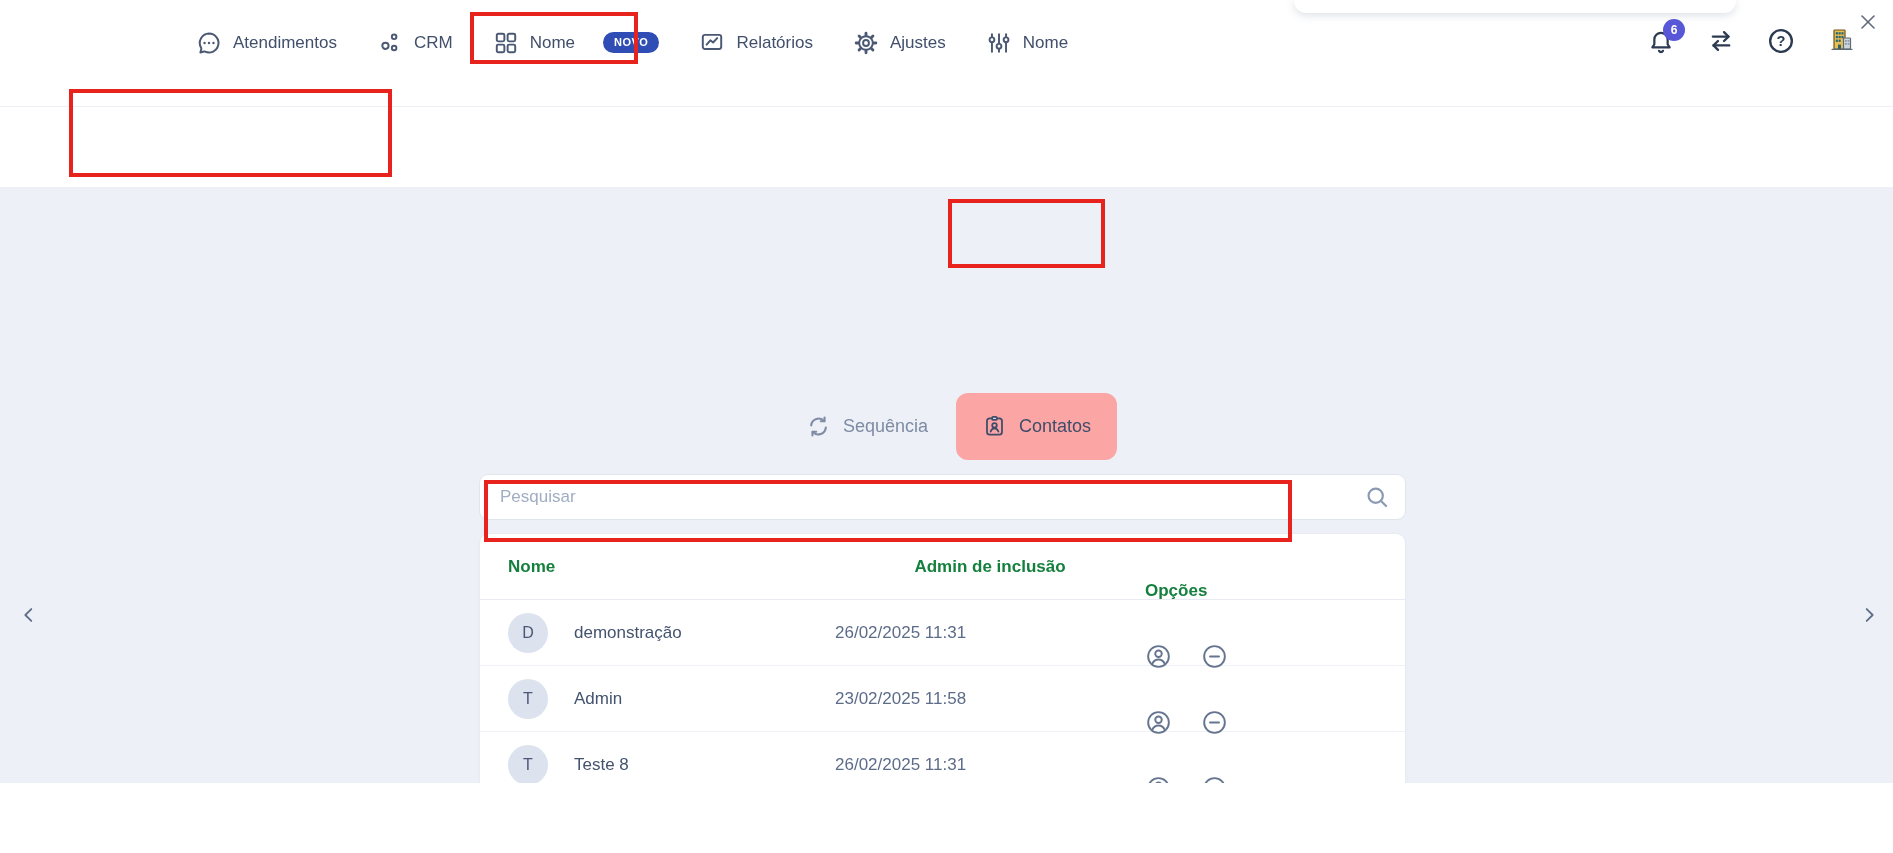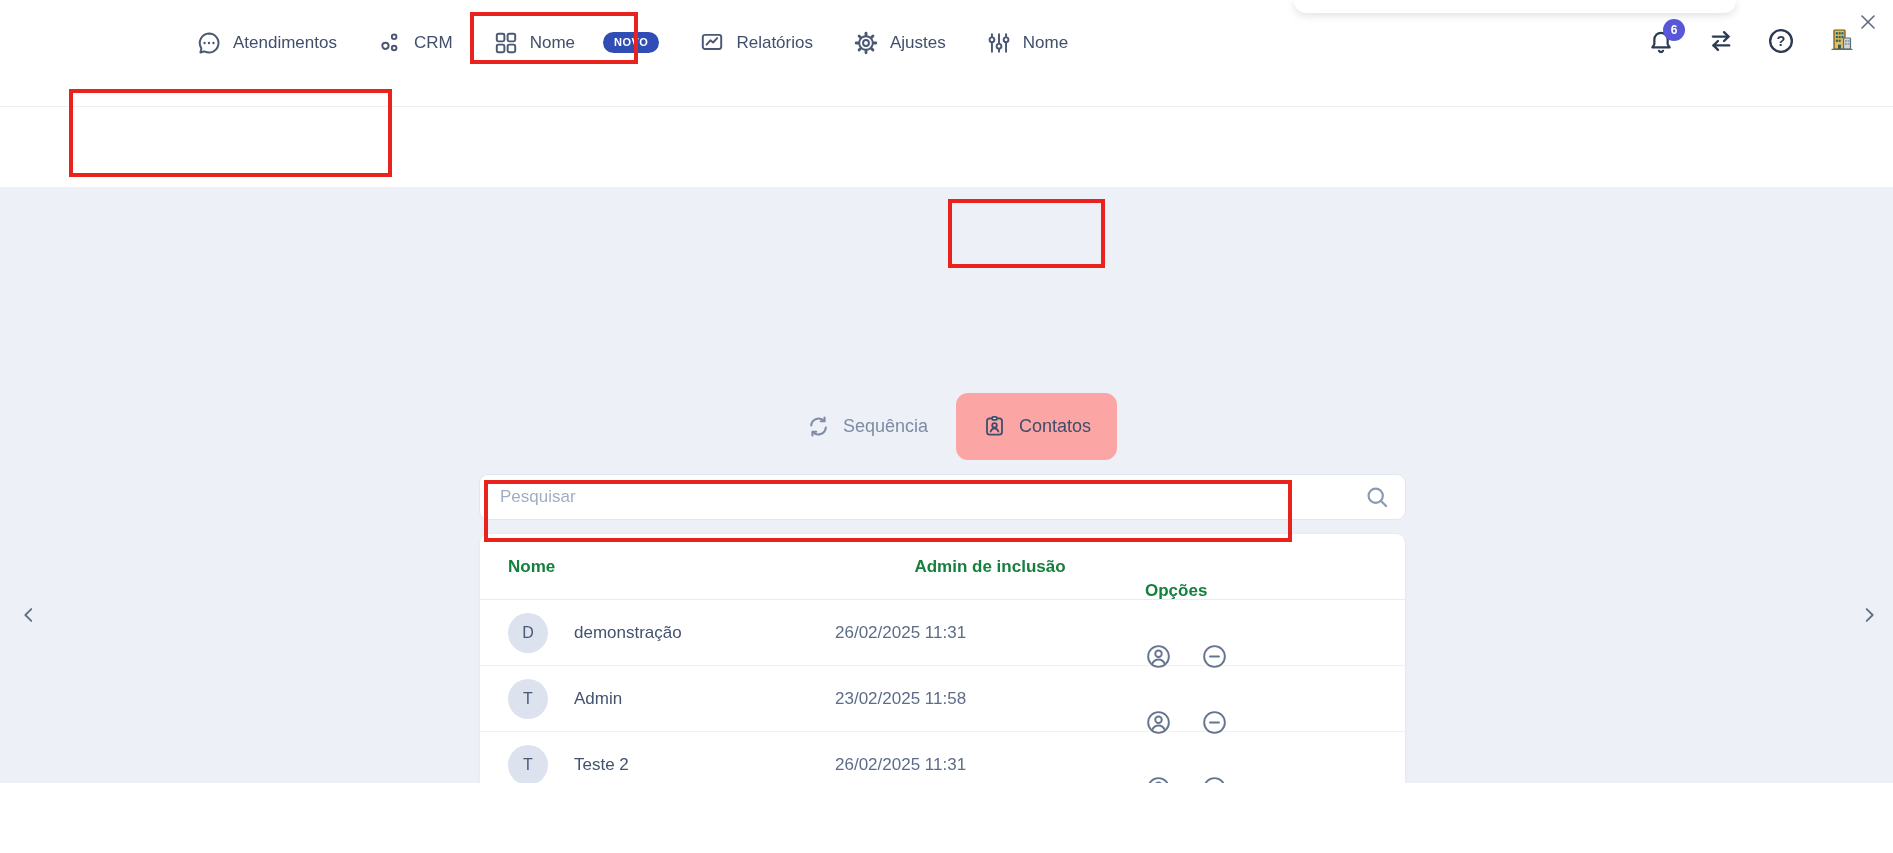--- a/index.html
+++ b/index.html
@@ -354,21 +354,21 @@
               <circle cx="12" cy="12" r="9.2"></circle>
                 <path d="M8 12h8"></path>
             </svg>
           </span>
         </div>
       </div>
 
       <div class="trow">
         <div class="col-name">
           <span class="avatar">T</span>
-          <span>Teste 2</span>
+          <span>Teste 8</span>
         </div>
         <div class="col-date date-cell">26/02/2025 11:31</div>
         <div class="col-opts">
           <span class="row-icon">
             <svg width="27" height="27" viewBox="0 0 24 24" fill="none" stroke="currentColor" stroke-width="1.7">
               <circle cx="12" cy="12" r="9.2"></circle>
                 <circle cx="12" cy="9.6" r="2.9"></circle>
               <path d="M6.3 18.7c1.2-2.6 3.2-4 5.7-4s4.5 1.4 5.7 4"></path>
             </svg>
           </span>

